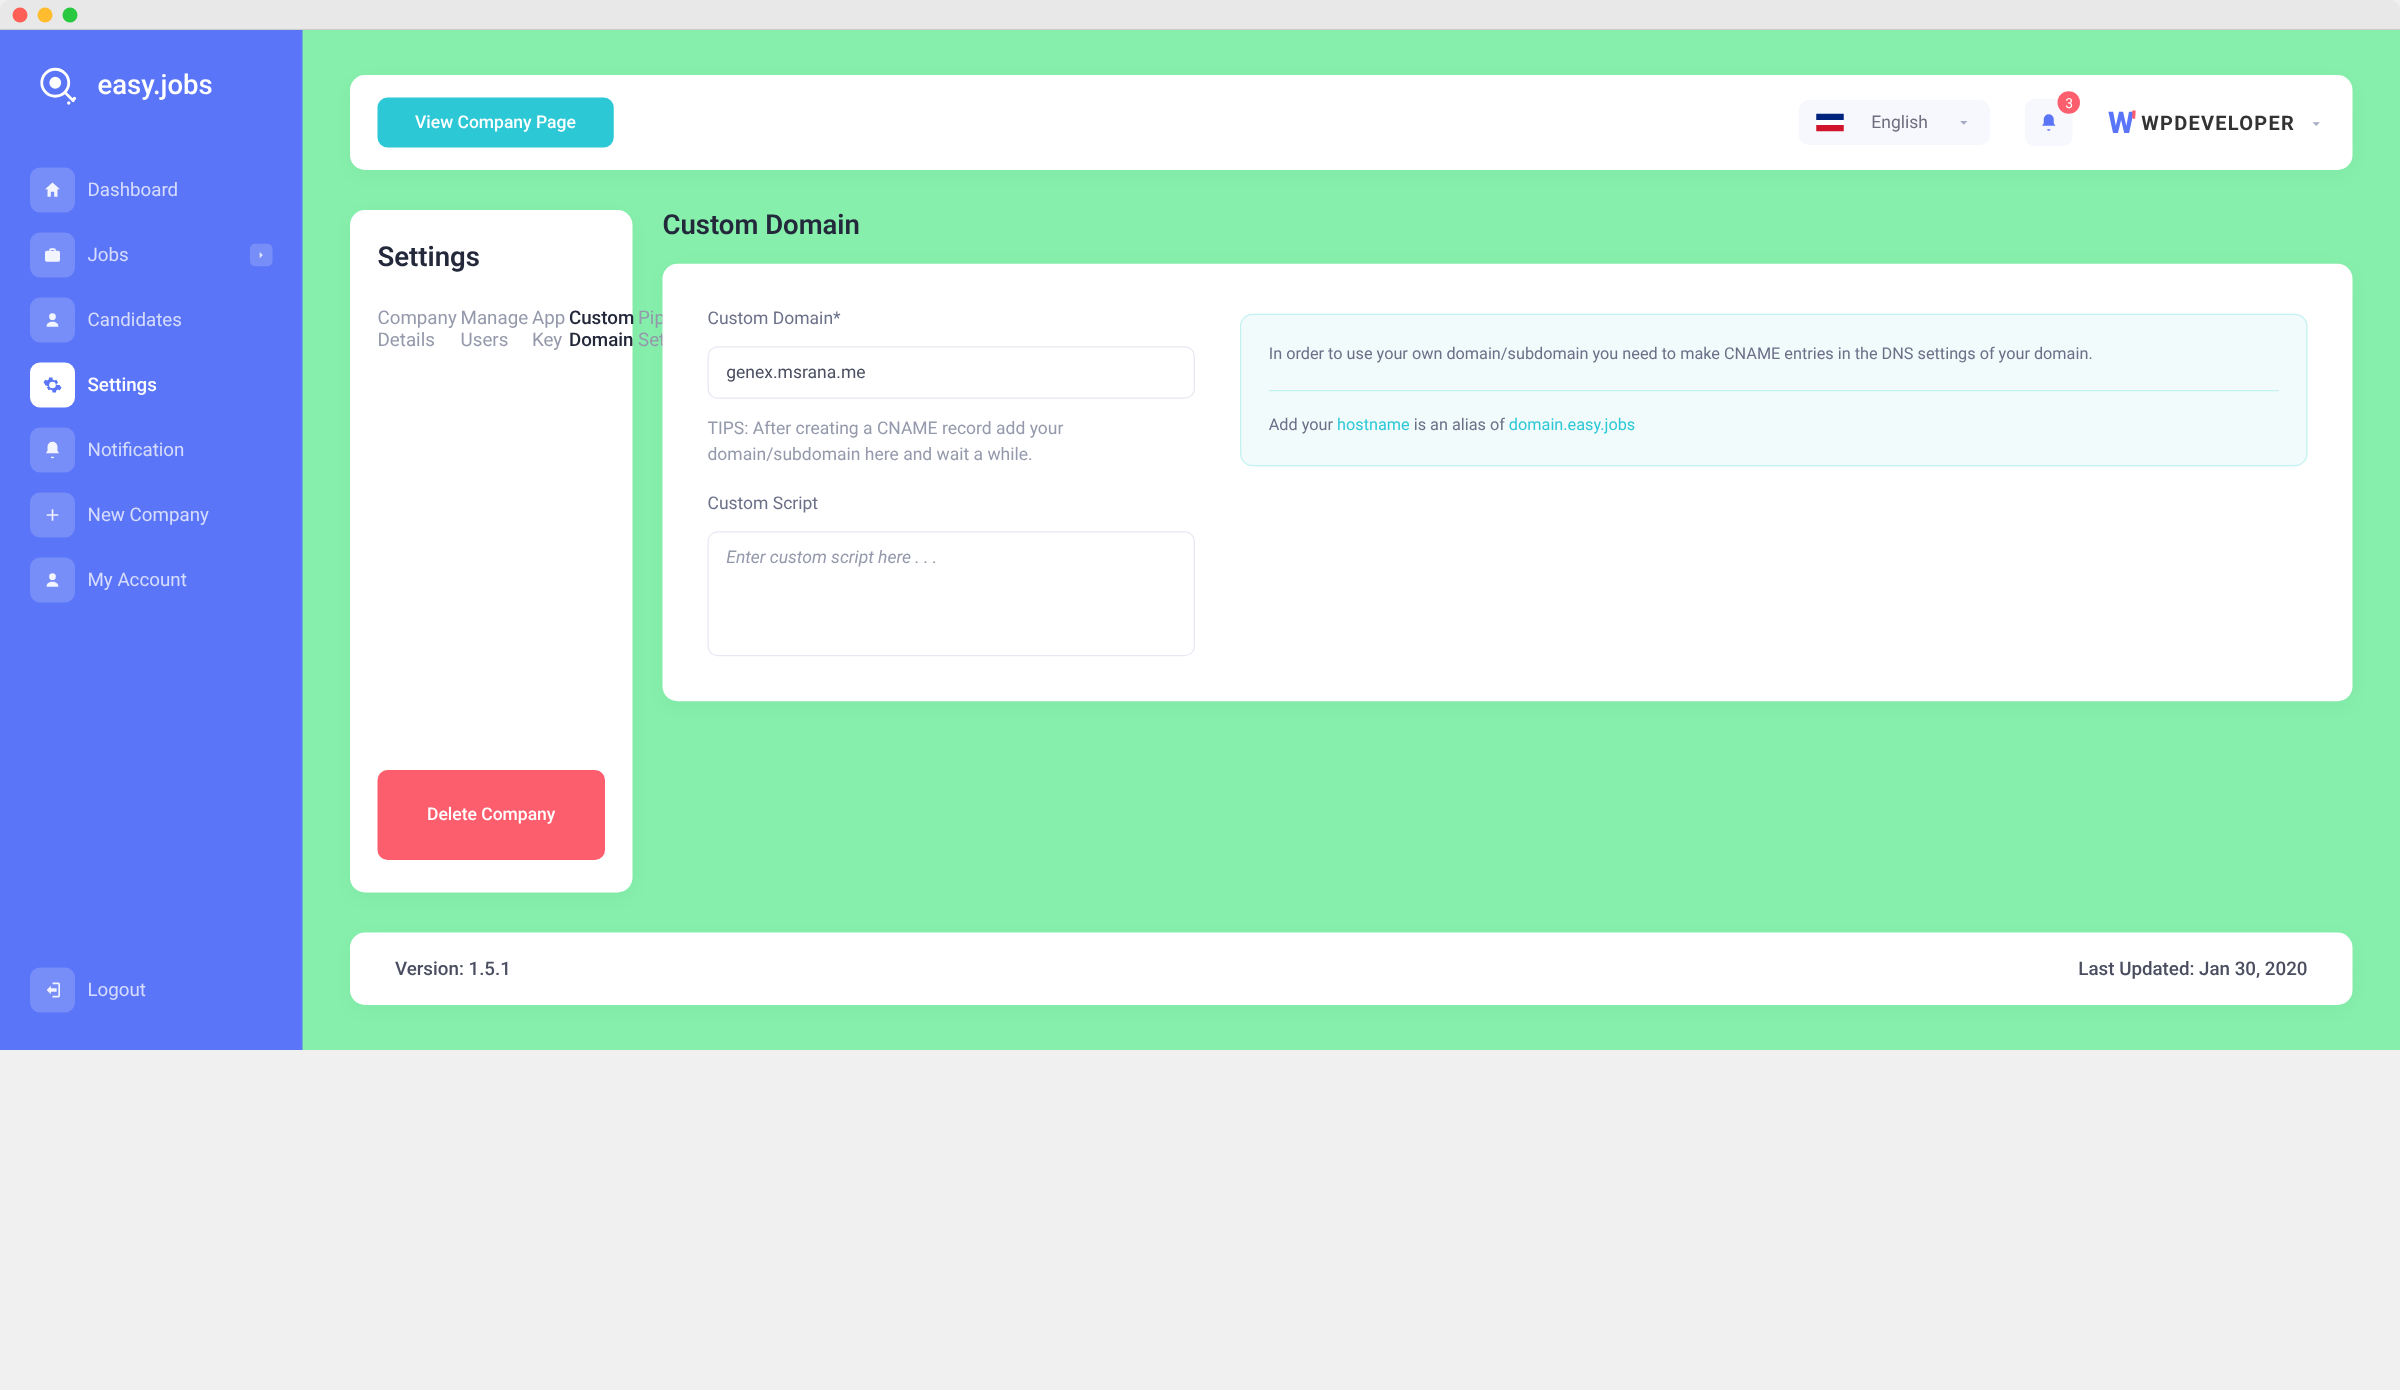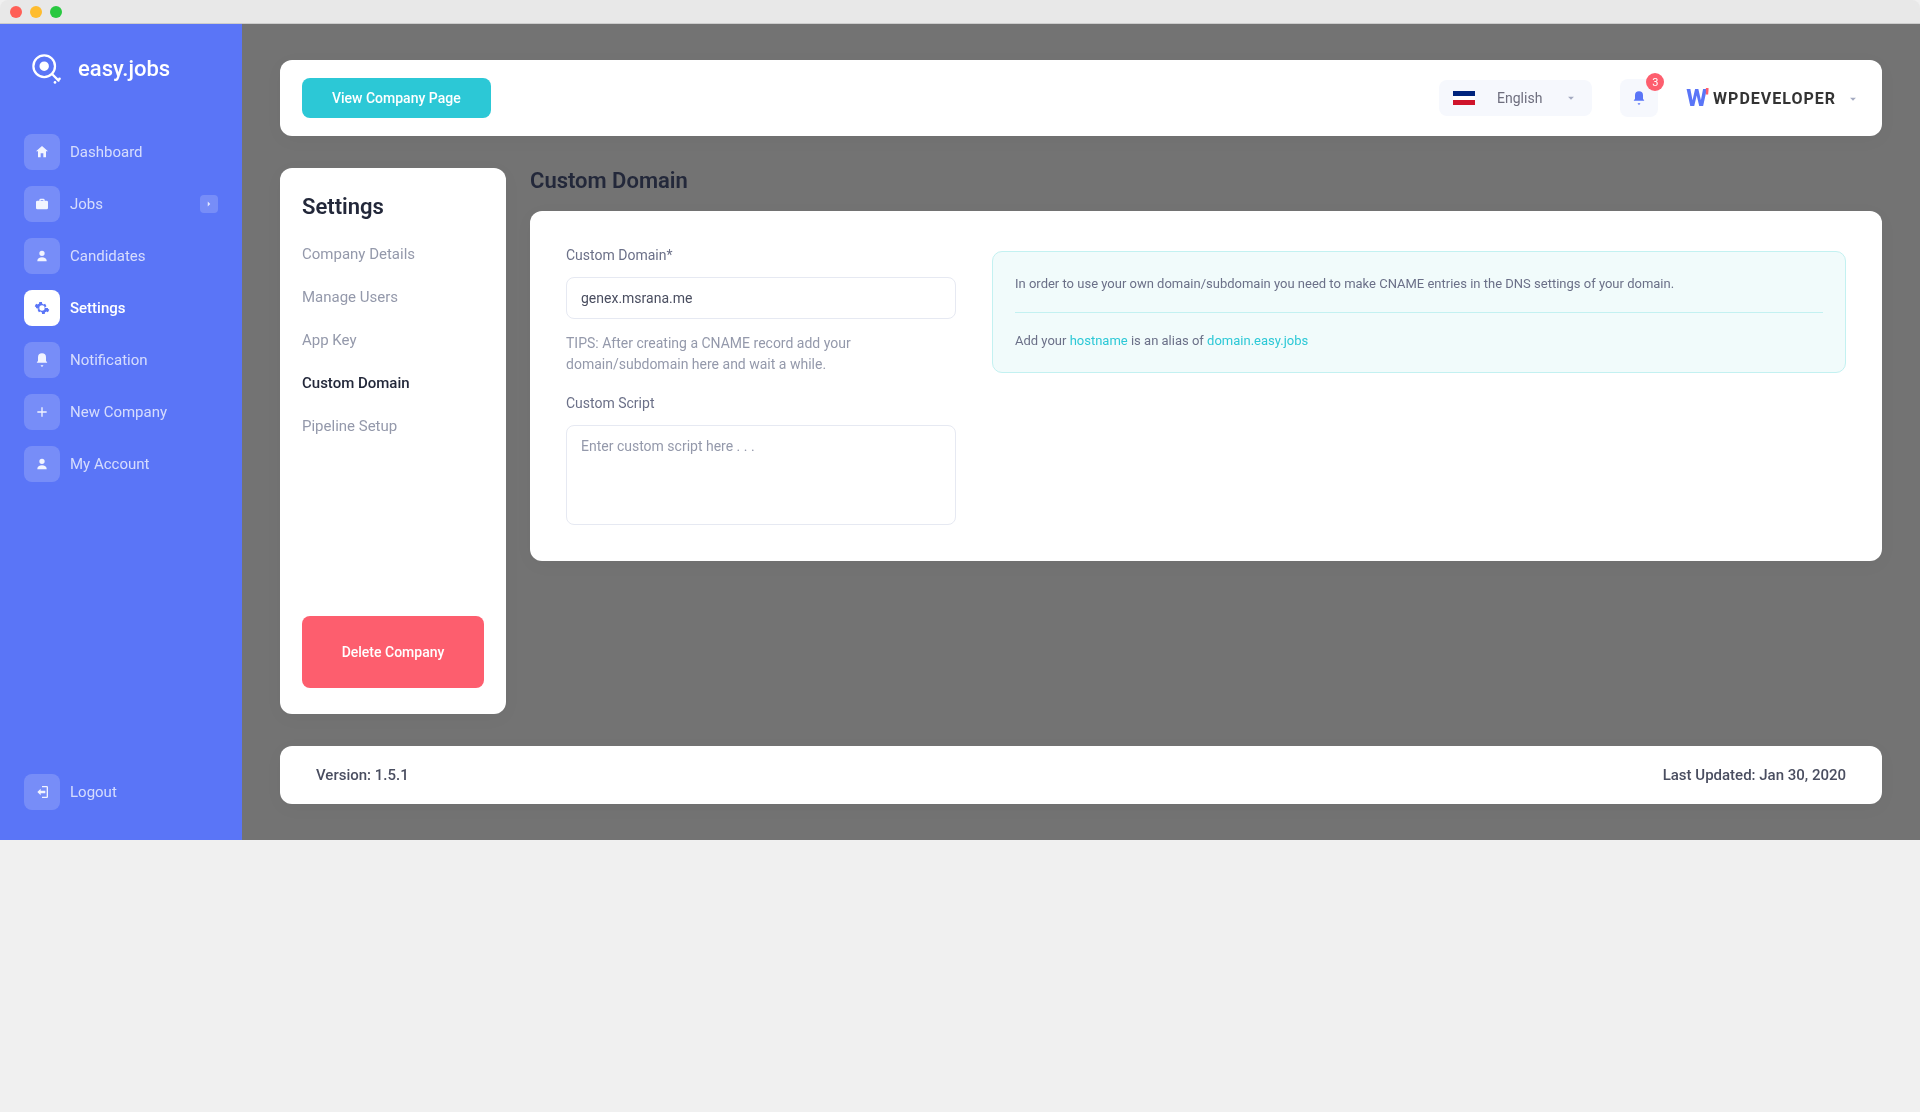--- a/index.html
+++ b/index.html
@@ -2,21 +2,21 @@
 <html><head>
   <meta charset="utf-8">
   <style>
     * { margin: 0; padding: 0; box-sizing: border-box; font-family: -apple-system, BlinkMacSystemFont, 'Segoe UI', Roboto, sans-serif; }
     body { background: #f0f0f0; }
     .window-chrome { background: #e8e8e8; height: 24px; display: flex; align-items: center; padding: 0 10px; gap: 8px; border-bottom: 1px solid #ccc; border-radius: 8px 8px 0 0; }
     .chrome-dot { width: 12px; height: 12px; border-radius: 50%; }
     .dot-red { background: #ff5f57; }
     .dot-yellow { background: #febc2e; }
     .dot-green { background: #28c840; }
-    .app { display: flex; height: 816px; background: #737373; }
+    .app { display: flex; height: 816px; background: #86efac; }
     .sidebar { width: 242px; background: #5a75f7; display: flex; flex-direction: column; padding: 0; }
     .brand { display: flex; align-items: center; gap: 14px; padding: 26px 28px 30px; color: #fff; }
     .brand-icon { width: 36px; height: 36px; }
     .brand-text { font-size: 22px; font-weight: 500; }
     .nav { padding: 18px 24px; display: flex; flex-direction: column; gap: 16px; flex: 1; }
     .nav-item { display: flex; align-items: center; gap: 10px; color: rgba(255,255,255,.75); cursor: pointer; position: relative; }
     .nav-item.active .nav-icon-box { background: #fff; }
     .nav-item.active .nav-icon-box svg { fill: #5a75f7; }
     .nav-item.active .nav-label { color: #fff; font-weight: 500; }
     .nav-icon-box { width: 36px; height: 36px; border-radius: 8px; background: rgba(255,255,255,.18); display: flex; align-items: center; justify-content: center; }
@@ -37,32 +37,32 @@
     .bell-box { position: relative; background: #f6f8fd; width: 38px; height: 38px; border-radius: 8px; display: flex; align-items: center; justify-content: center; cursor: pointer; }
     .bell-box svg { width: 16px; height: 16px; fill: #5a75f7; }
     .badge { position: absolute; top: -6px; right: -6px; background: #fd5e6e; color: #fff; font-size: 11px; width: 18px; height: 18px; border-radius: 50%; display: flex; align-items: center; justify-content: center; }
     .brand-logo { display: flex; align-items: center; gap: 10px; cursor: pointer; }
     .wp-logo { display:flex; align-items:center; gap:6px; }
     .wp-mark { font-weight: 800; font-size: 24px; color: #5a75f7; letter-spacing: -2px;}
     .wp-text { font-weight: 700; font-size: 16px; color: #333; letter-spacing: 1px; }
     .content { display: flex; gap: 24px; flex: 1; align-items: stretch; }
     .settings-panel { width: 226px; background: #fff; border-radius: 12px; padding: 26px 22px; display: flex; flex-direction: column; box-shadow: 0 4px 20px rgba(0,0,0,.03); }
     .settings-title { font-size: 22px; font-weight: 600; color: #23283a; margin-bottom: 26px; }
-    .settings-list { display: flex; flex-direction: column; gap: 25px; flex: 1; }
+    .settings-list { display: flex; flex-direction: row; gap: 3px; flex: 1; }
     .settings-item { font-size: 15px; color: #9499ab; cursor: pointer; }
     .settings-item.active { color: #23283a; font-weight: 500; }
     .delete-btn { margin-top: auto; background: #fd5e6e; color: #fff; border: none; padding: 28px; border-radius: 8px; font-size: 14px; font-weight: 500; cursor: pointer; }
     .right-area { flex: 1; display: flex; flex-direction: column; gap: 18px; }
     .page-title { font-size: 22px; font-weight: 600; color: #23283a; }
     .form-card { background: #fff; border-radius: 12px; padding: 36px; display: flex; gap: 36px; box-shadow: 0 4px 20px rgba(0,0,0,.03); }
     .form-left { flex: 1; display: flex; flex-direction: column; gap: 14px; max-width: 390px; }
     .form-label { font-size: 14px; color: #6b7088; }
     .form-input { border: 1px solid #e6e9f2; border-radius: 8px; padding: 12px 14px; font-size: 14px; color: #4a4e60; background: #fff; }
     .tips { font-size: 14px; color: #9499ab; line-height: 1.5; }
-    .form-textarea { border: 1px solid #e6e9f2; border-radius: 8px; padding: 12px 14px; font-size: 14px; color: #4a4e60; min-height: 100px; resize: none; font-family: inherit; }
+    .form-textarea { border: 1px solid #e6e9f2; border-radius: 8px; padding: 12px 14px; font-size: 14px; color: #4a4e60; min-height: 100px; resize: none; font-family: inherit; font-style: italic; }
     .form-textarea::placeholder { color: #9499ab; }
     .info-box { flex: 1; border: 1px solid #c3f1f1; background: #f1fbfb; border-radius: 10px; padding: 22px; font-size: 13px; color: #6b7088; line-height: 1.5; align-self: flex-start; margin-top: 4px; }
     .info-divider { border: none; border-top: 1px solid #c3f1f1; margin: 18px 0; }
     .info-link { color: #2cc8d6; }
     .footer { background: #fff; border-radius: 12px; padding: 20px 36px; display: flex; justify-content: space-between; font-size: 15px; color: #4a4e60; font-weight: 500; box-shadow: 0 4px 20px rgba(0,0,0,.03); }
   </style>
 </head>
 <body>
 
 <div class="window-chrome">

